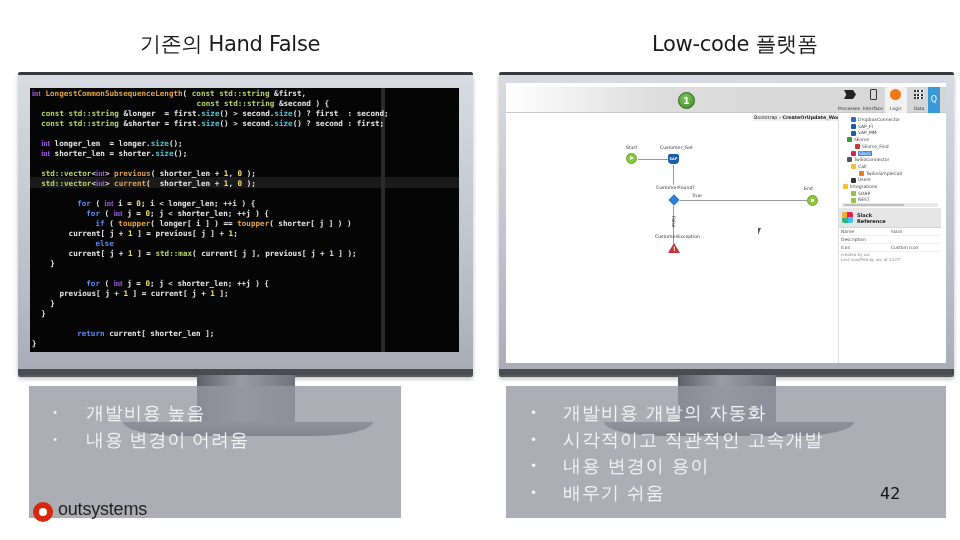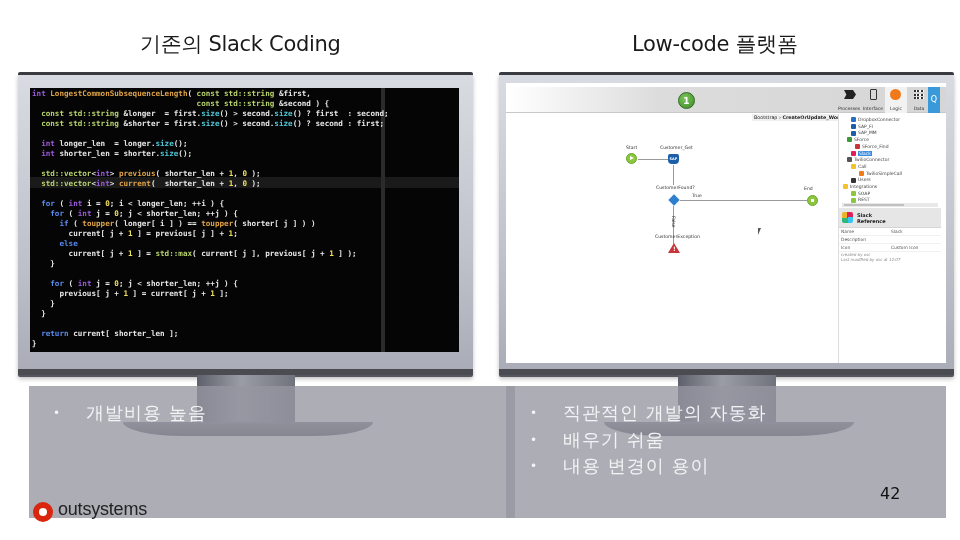--- a/index.html
+++ b/index.html
@@ -1,21 +1,21 @@
 <!DOCTYPE html>
 <html><head>
 <meta charset="utf-8">
 <style>
   * { box-sizing: border-box; margin: 0; padding: 0; }
   html, body { width: 960px; height: 540px; overflow: hidden; background: #ffffff; }
   body { position: relative; font-family: "DejaVu Sans", sans-serif; }
 
   .title { position: absolute; top: 30px; font-size: 21px; color: #1a1a1a; letter-spacing: -0.3px; }
   .title.left { left: 140px; }
-  .title.right { left: 632px; }
+  .title.right { left: 652px; }
 
   
   .monitor { position: absolute; top: 72px; height: 303px; border-radius: 2px;
     background: linear-gradient(180deg, #d9dbe2 0%, #bfc2cb 60%, #a9acb6 100%);
     border-top: 3px solid #3a3b40; box-shadow: 0 2px 0 #55575e, 0 4px 4px rgba(0,0,0,0.25); }
   .monitor.left { left: 18px; width: 455px; }
   .monitor.right { left: 499px; width: 455px; }
   .monitor .bezel-bottom { position:absolute; left:0; right:0; bottom:0; height:6px; background:#4a4c52; }
 
   .stand-neck { position: absolute; top: 375px; width: 98px; height: 50px;
@@ -27,26 +27,26 @@
   .stand-base.left { left: 123px; }
   .stand-base.right { left: 604px; }
 
   
   .code-screen { position: absolute; left: 30px; top: 88px; width: 429px; height: 264px; background: #050505; overflow: hidden; }
   .code-screen .gutter-line { position: absolute; left: 351px; top: 0; bottom: 0; width: 4px; background: #2b2b2b; }
   .code-screen .cursor-row { position: absolute; left: 0; right: 0; top: 89px; height: 11px; background: #1a1a1a; }
   .code { position: absolute; left: 2px; top: 1px; font-family: "DejaVu Sans Mono", monospace; font-size: 7.6px;
     line-height: 10px; color: #e8e8e8; white-space: pre; font-weight: bold; }
   .code .line { height: 10px; }
-  .kw { color: #9b59d8; }
+  .kw { color: #9b59d8; font-family: Liberation Serif, serif; }
   .ty { color: #b8d36b; }
   .fn { color: #e0a347; }
   .num { color: #f0e060; }
   .cy { color: #4ec9d8; }
-  .bl { color: #5a8bef; }
+  .bl { color: #5a8bef; margin-left: 36px; }
 
   
   .ide-screen { position: absolute; left: 506px; top: 83px; width: 440px; height: 280px; background: #ffffff; overflow: hidden; }
   .ide-toolbar { position: absolute; left: 0; top: 4px; width: 440px; height: 26px;
     background: linear-gradient(90deg, rgba(230,230,230,0) 0%, #dcdcdc 35%, #d6d6d6 100%); border-bottom: 1px solid #c8c8c8; }
   .publish-badge { position: absolute; left: 172px; top: 5px; width: 17px; height: 17px; border-radius: 50%;
     background: radial-gradient(circle at 40% 35%, #7cc45a, #3e8a2a); color: #fff; font-size: 9px; font-weight: bold;
     text-align: center; line-height: 17px; border: 1px solid #2f6b20; }
   .ide-tab { position: absolute; top: 0; height: 26px; width: 24px; text-align: center; }
   .ide-tab .lbl { position: absolute; bottom: 2px; left: 0; right: 0; font-size: 4.5px; color: #333; }
@@ -90,39 +90,39 @@
   .slack-ico { position:absolute; left:3px; top:4px; width:11px; height:11px;
     background: conic-gradient(#e01e5a 0 25%, #36c5f0 25% 50%, #2eb67d 50% 75%, #ecb22e 75% 100%); border-radius:2px; }
   .props-title { position:absolute; left: 18px; top: 4px; font-size: 5px; font-weight: bold; color: #222; line-height: 6px; }
   .props-row { position: relative; height: 8px; border-bottom: 1px solid #f0f0f0; font-size: 4.4px; color: #555; }
   .props-row .k { position:absolute; left: 2px; top: 1px; }
   .props-row .v { position:absolute; left: 52px; top: 1px; }
   .props-meta { font-size: 4px; color: #888; padding-left: 2px; line-height: 5px; font-style: italic; }
 
   
   .bullets { position: absolute; top: 386px; height: 132px; background: rgba(150,150,162,0.78); }
-  .bullets.left { left: 29px; width: 486px; }
+  .bullets.left { left: 29px; width: 372px; font-family: Liberation Serif, serif; }
   .bullets.right { left: 506px; width: 440px; }
   .bullets ul { list-style: none; position: absolute; top: 14px; }
   .bullets.left ul { left: 24px; }
   .bullets.right ul { left: 24px; }
   .bullets li { font-size: 18px; line-height: 26.5px; color: #f3f3f5; white-space: nowrap; letter-spacing: 1px; }
   .bullets li .dot { display: inline-block; width: 33px; font-size: 12px; vertical-align: 2px; }
 
   .page-num { position: absolute; left: 880px; top: 484px; font-size: 16px; color: #111; }
 
   .logo { position: absolute; left: 33px; top: 500px; height: 24px; }
   .logo-ring { position:absolute; left:0; top:2px; width:20px; height:20px; border-radius:50%; background:#d9260f; }
   .logo-ring::after { content:""; position:absolute; left:6px; top:6px; width:8px; height:8px; border-radius:50%; background:#fff; }
   .logo-text { position:absolute; left: 25px; top: -1px; font-size: 18px; color: #222; font-family: "Liberation Sans", sans-serif; letter-spacing: -0.2px; }
 </style>
 </head>
 <body>
 
-<div class="title left">기존의 Slack Coding</div>
+<div class="title left">기존의 Hand False</div>
 <div class="title right">Low-code 플랫폼</div>
 
 <div class="monitor left">
     <div class="bezel-bottom"></div>
   </div>
 <div class="stand-neck left"></div>
 <div class="stand-base left"></div>
 
 <div class="code-screen">
   <div class="cursor-row"></div>
@@ -226,27 +226,29 @@
       <span class="v">Custom Icon</span>
     </div>
     <div class="props-meta">created by osc</div>
     <div class="props-meta">Last modified by osc at 12:07</div>
   </div>
 </div>
 
 <div class="bullets left">
   <ul>
     <li><span class="dot">•</span><span>개발비용 높음</span></li>
+    <li><span class="dot">•</span><span>내용 변경이 어려움</span></li>
   </ul>
 </div>
 <div class="bullets right">
   <ul>
-    <li><span class="dot">•</span><span>직관적인 개발의 자동화</span></li>
+    <li><span class="dot">•</span><span>개발비용 개발의 자동화</span></li>
+    <li><span class="dot">•</span><span>시각적이고 직관적인 고속개발</span></li>
+    <li><span class="dot">•</span><span>내용 변경이 용이</span></li>
     <li><span class="dot">•</span><span>배우기 쉬움</span></li>
-    <li><span class="dot">•</span><span>내용 변경이 용이</span></li>
   </ul>
 </div>
 
 <div class="page-num">42</div>
 
 <div class="logo">
   <span class="logo-ring"></span>
   <span class="logo-text">outsystems</span>
 </div>
 

